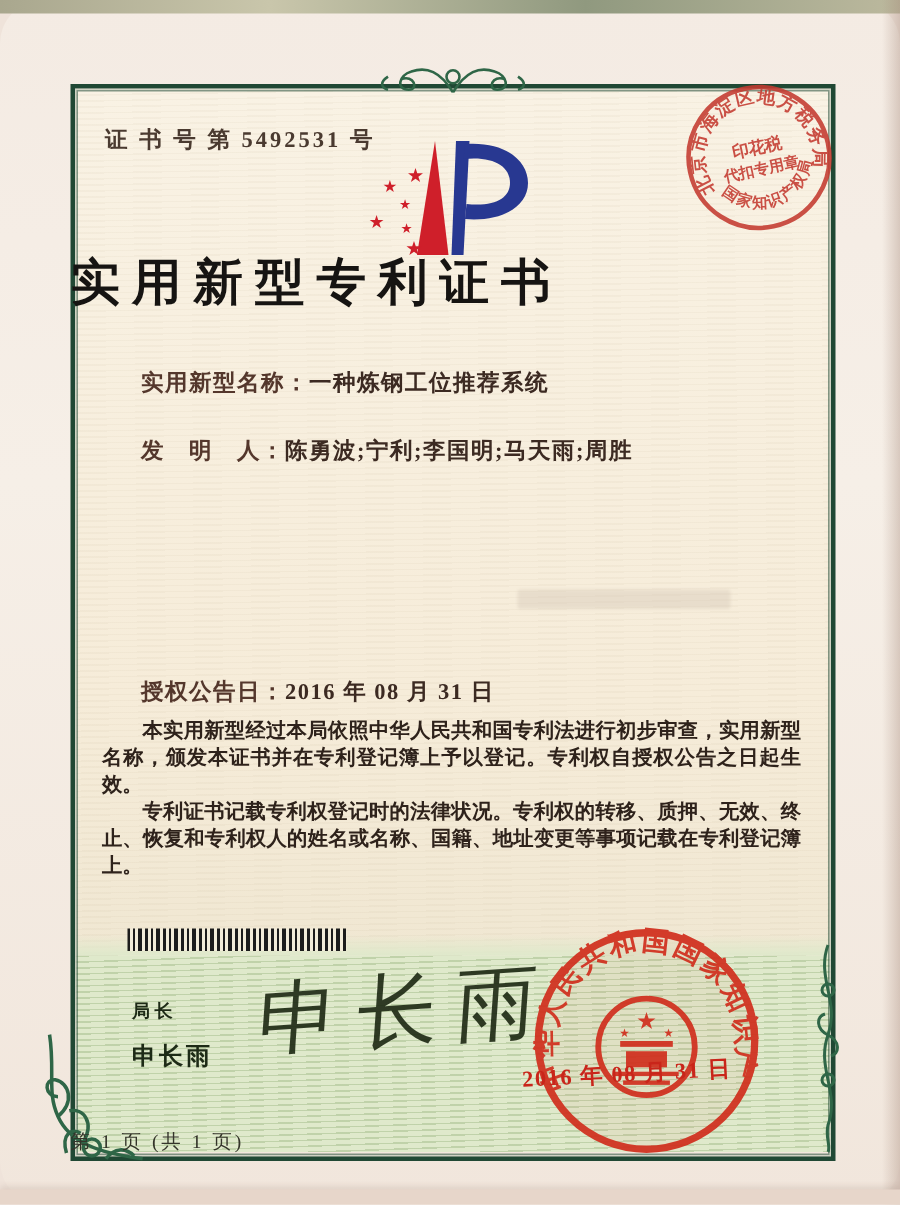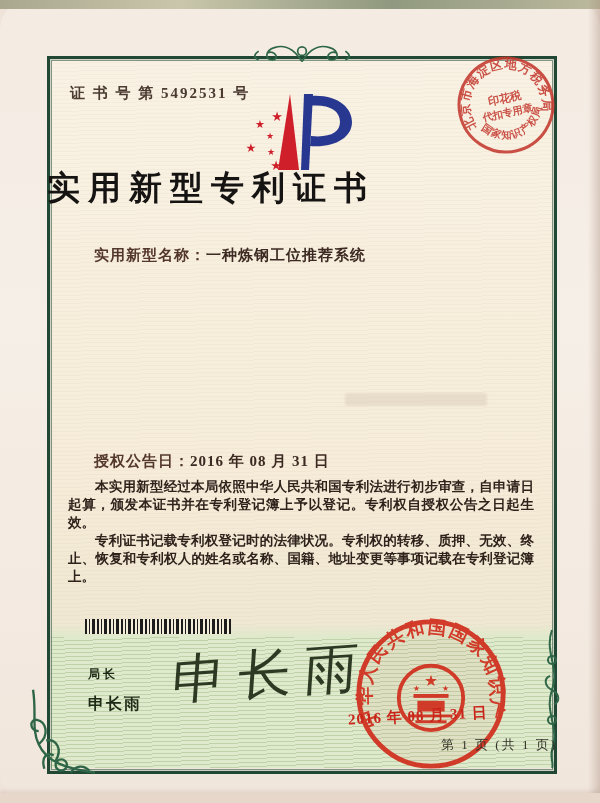--- a/index.html
+++ b/index.html
@@ -31,21 +31,21 @@
 
   .barcode{position:absolute;left:85px;top:619px;width:146px;height:15px;background:repeating-linear-gradient(90deg,#1c1c1c 0 2px,#f2ecd9 2px 4px,#1c1c1c 4px 5px,#f2ecd9 5px 7px,#1c1c1c 7px 10px,#f2ecd9 10px 12px);}
 
   .director-title{position:absolute;left:88px;top:666px;font-size:12px;font-weight:bold;color:#1d2a16;letter-spacing:3px;}
   .director-name{position:absolute;left:88px;top:694px;font-size:16px;font-weight:bold;color:#1d2a16;letter-spacing:2px;}
   .signature{position:absolute;left:172px;top:638px;font-size:54px;color:#17230e;letter-spacing:12px;transform:rotate(-4deg) skewX(-8deg);opacity:.88;white-space:nowrap;}
 
   .seal{position:absolute;left:353px;top:616px;width:156px;height:156px;opacity:.93;}
   .seal-date{position:absolute;left:348px;top:706px;width:170px;font-size:15px;font-weight:bold;color:#c9251a;letter-spacing:1px;transform:rotate(-3deg);z-index:5;}
 
-  .footer{position:absolute;left:47px;top:736px;width:510px;text-align:right;font-size:13px;color:#34342a;letter-spacing:2px;}
+  .footer{position:absolute;left:47px;top:752px;width:510px;text-align:left;font-size:13px;color:#34342a;letter-spacing:2px;}
 
   .orn-top{position:absolute;left:250px;top:38px;width:104px;height:28px;}
   .orn-bl{position:absolute;left:26px;top:686px;width:78px;height:94px;}
   .orn-right{position:absolute;left:540px;top:628px;width:24px;height:142px;}
 </style>
 </head>
 <body>
 
 <div class="stage">
   <div class="edge-top"></div>
@@ -115,28 +115,31 @@
     </text>
     <text x="50" y="47" fill="#c43a30" font-size="11" font-weight="bold" text-anchor="middle">印花税</text>
     <text x="50" y="61" fill="#c43a30" font-size="10" font-weight="bold" text-anchor="middle">代扣专用章</text>
   </svg>
 
   <div class="title">实用新型专利证书</div>
 
   <div class="field" style="top:246px">
     <span class="lbl">实用新型名称：</span><span class="val">一种炼钢工位推荐系统</span>
   </div>
+  <div class="field" style="top:291px">
+    <span class="lbl">发　明　人：</span><span class="val">陈勇波;宁利;李国明;马天雨;周胜</span>
+  </div>
   <div class="field" style="top:452px">
     <span class="lbl">授权公告日：</span><span class="val">2016 年 08 月 31 日</span>
   </div>
 
   <div class="ghost"></div>
 
   <div class="body-text">
-    <p>本实用新型经过本局依照中华人民共和国专利法进行初步审查，自申请日起算，颁发本证书并在专利登记簿上予以登记。专利权自授权公告之日起生效。</p>
+    <p>本实用新型经过本局依照中华人民共和国专利法进行初步审查，实用新型名称，颁发本证书并在专利登记簿上予以登记。专利权自授权公告之日起生效。</p>
     <p>专利证书记载专利权登记时的法律状况。专利权的转移、质押、无效、终止、恢复和专利权人的姓名或名称、国籍、地址变更等事项记载在专利登记簿上。</p>
   </div>
 
   <div class="barcode"></div>
 
   <div class="director-title">局长</div>
   <div class="director-name">申长雨</div>
   <div class="signature">申长雨</div>
 
   <svg class="seal" viewBox="0 0 160 160">

